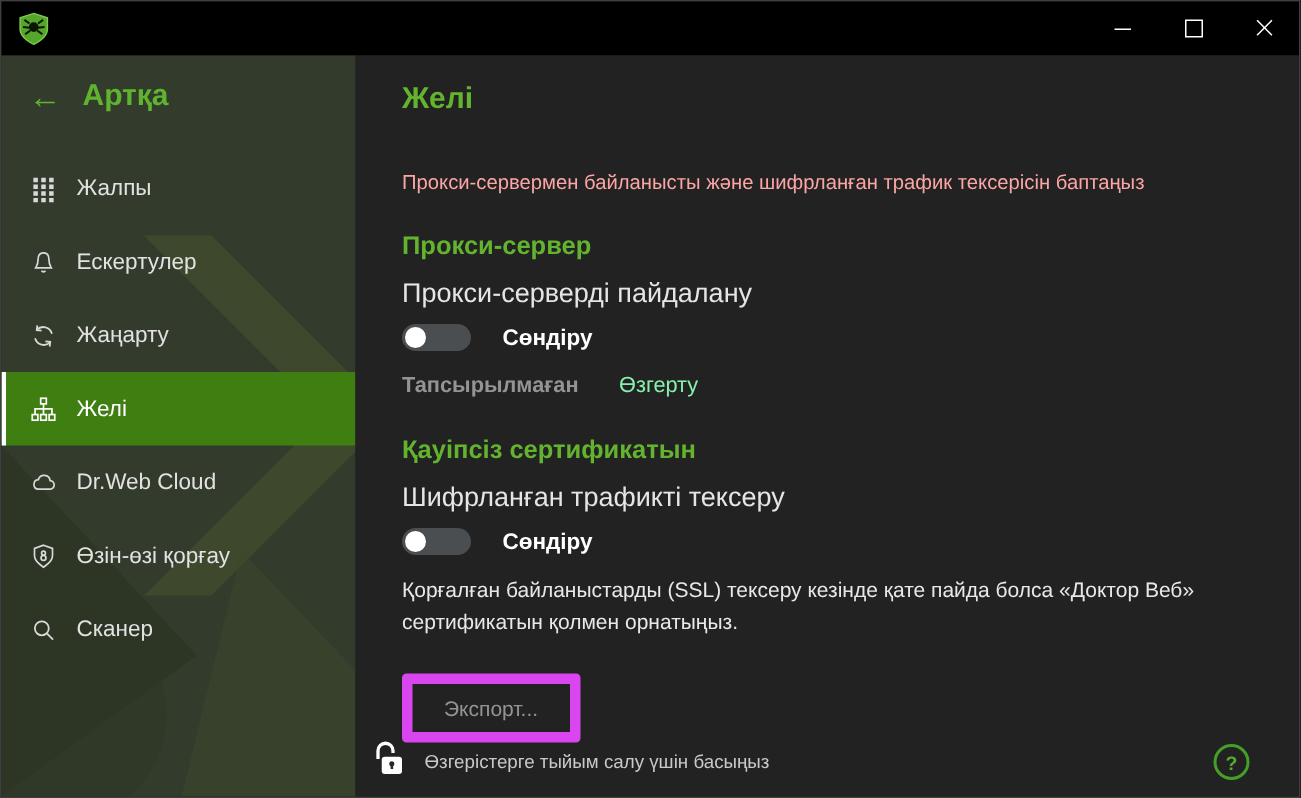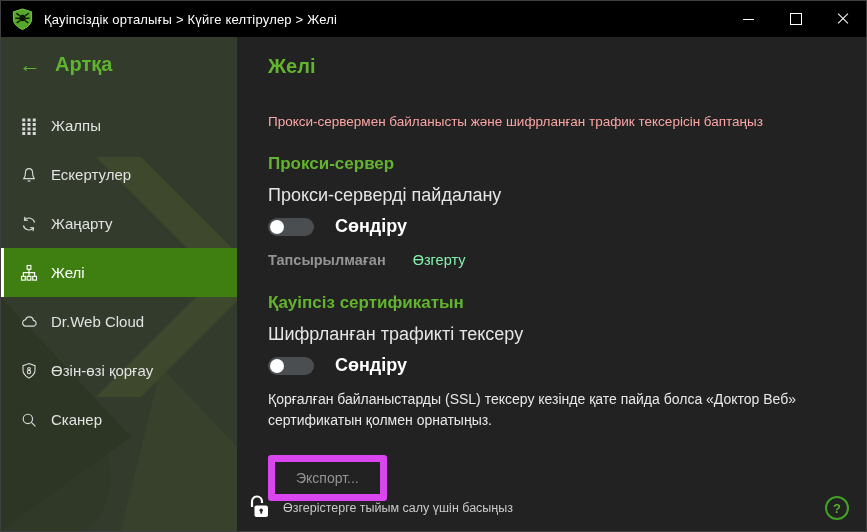--- a/index.html
+++ b/index.html
@@ -35,48 +35,47 @@
 
   
   .main{flex:1;background:#212221;position:relative;padding:14px 24px 0 31px;box-sizing:border-box;color:#ededed;}
   .page-title{font-size:20px;color:#63b32f;font-weight:600;margin:4px 0 0;}
   .desc{font-size:13.5px;margin-top:36px;color:#fca5a5;}
   .section-h{font-size:17px;color:#63b32f;font-weight:600;margin:25px 0 0;}
   .field-label{font-size:18px;margin-top:11px;color:#e5e5e5;}
   .toggle-row{display:flex;align-items:center;margin-top:10px;}
   .toggle{width:46px;height:18px;border-radius:9px;background:#4b4e50;position:relative;cursor:pointer;flex-shrink:0;}
   .knob{width:14px;height:14px;border-radius:50%;background:#ffffff;position:absolute;left:2px;top:2px;}
-  .toggle-state{margin-left:21px;font-weight:bold;font-size:18px;color:#ffffff;}
+  .toggle-state{margin-left:21px;font-weight:bold;font-size:15px;color:#ffffff;}
   .assigned-row{margin-top:15px;font-size:14.5px;display:flex;}
   .assigned{font-weight:bold;color:#949494;}
   .change{color:#86efac;margin-left:27px;cursor:pointer;}
   .note{font-size:14px;line-height:1.5;margin-top:13px;max-width:612px;color:#e8e8e8;}
   .export{margin-top:24px;background:transparent;border:7px solid #d946ef;border-radius:3px;color:#949494;font-size:14px;padding:8px 21px;font-family:inherit;cursor:default;}
-  .main-footer{position:absolute;left:0;right:0;bottom:0;height:46px;display:flex;align-items:center;padding:0 17px 0 10px;}
+  .main-footer{position:absolute;left:0;right:16px;bottom:0;height:46px;display:flex;align-items:center;padding:0 17px 0 10px;}
   .lock-btn{display:flex;align-items:center;gap:10px;cursor:pointer;}
   .lock-hint{font-size:12.5px;color:#c9c9c9;}
   .footer-spacer{flex:1;}
   .help{width:20px;height:20px;border:2px solid #449f27;border-radius:50%;color:#54b02c;display:flex;align-items:center;justify-content:center;font-size:13px;font-weight:bold;cursor:pointer;}
 </style>
 </head>
 <body>
 
 <div class="window">
 
   <div class="titlebar">
     <span class="logo">
       <svg width="23" height="23" viewBox="0 0 24 24">
         <path d="M12,1 L21.5,4 V12 C21.5,18.5 12,22.5 12,22.5 C12,22.5 2.5,18.5 2.5,12 V4 Z" fill="#55a62a" stroke="#7ecb4e" stroke-width="1"></path>
         <circle cx="12" cy="10.5" r="3.4" fill="#0c1606"></circle>
         <g stroke="#0c1606" stroke-width="1.4" fill="none">
           <path d="M9,8 L5.5,5.5 M9,11 L4.5,10.5 M9.5,13 L6,15.5 M15,8 L18.5,5.5 M15,11 L19.5,10.5 M14.5,13 L18,15.5"></path>
         </g>
       </svg>
     </span>
-    <span class="title">Қауіпсіздік орталығы &gt; Күйге келтірулер &gt; Желі</span>
     <div class="controls">
       <div class="ctrl">
           <span class="glyph-min"></span>
         </div>
       <div class="ctrl">
           <span class="glyph-max"></span>
         </div>
       <div class="ctrl">
         <span class="close-box">
             <span class="close-a"></span>

